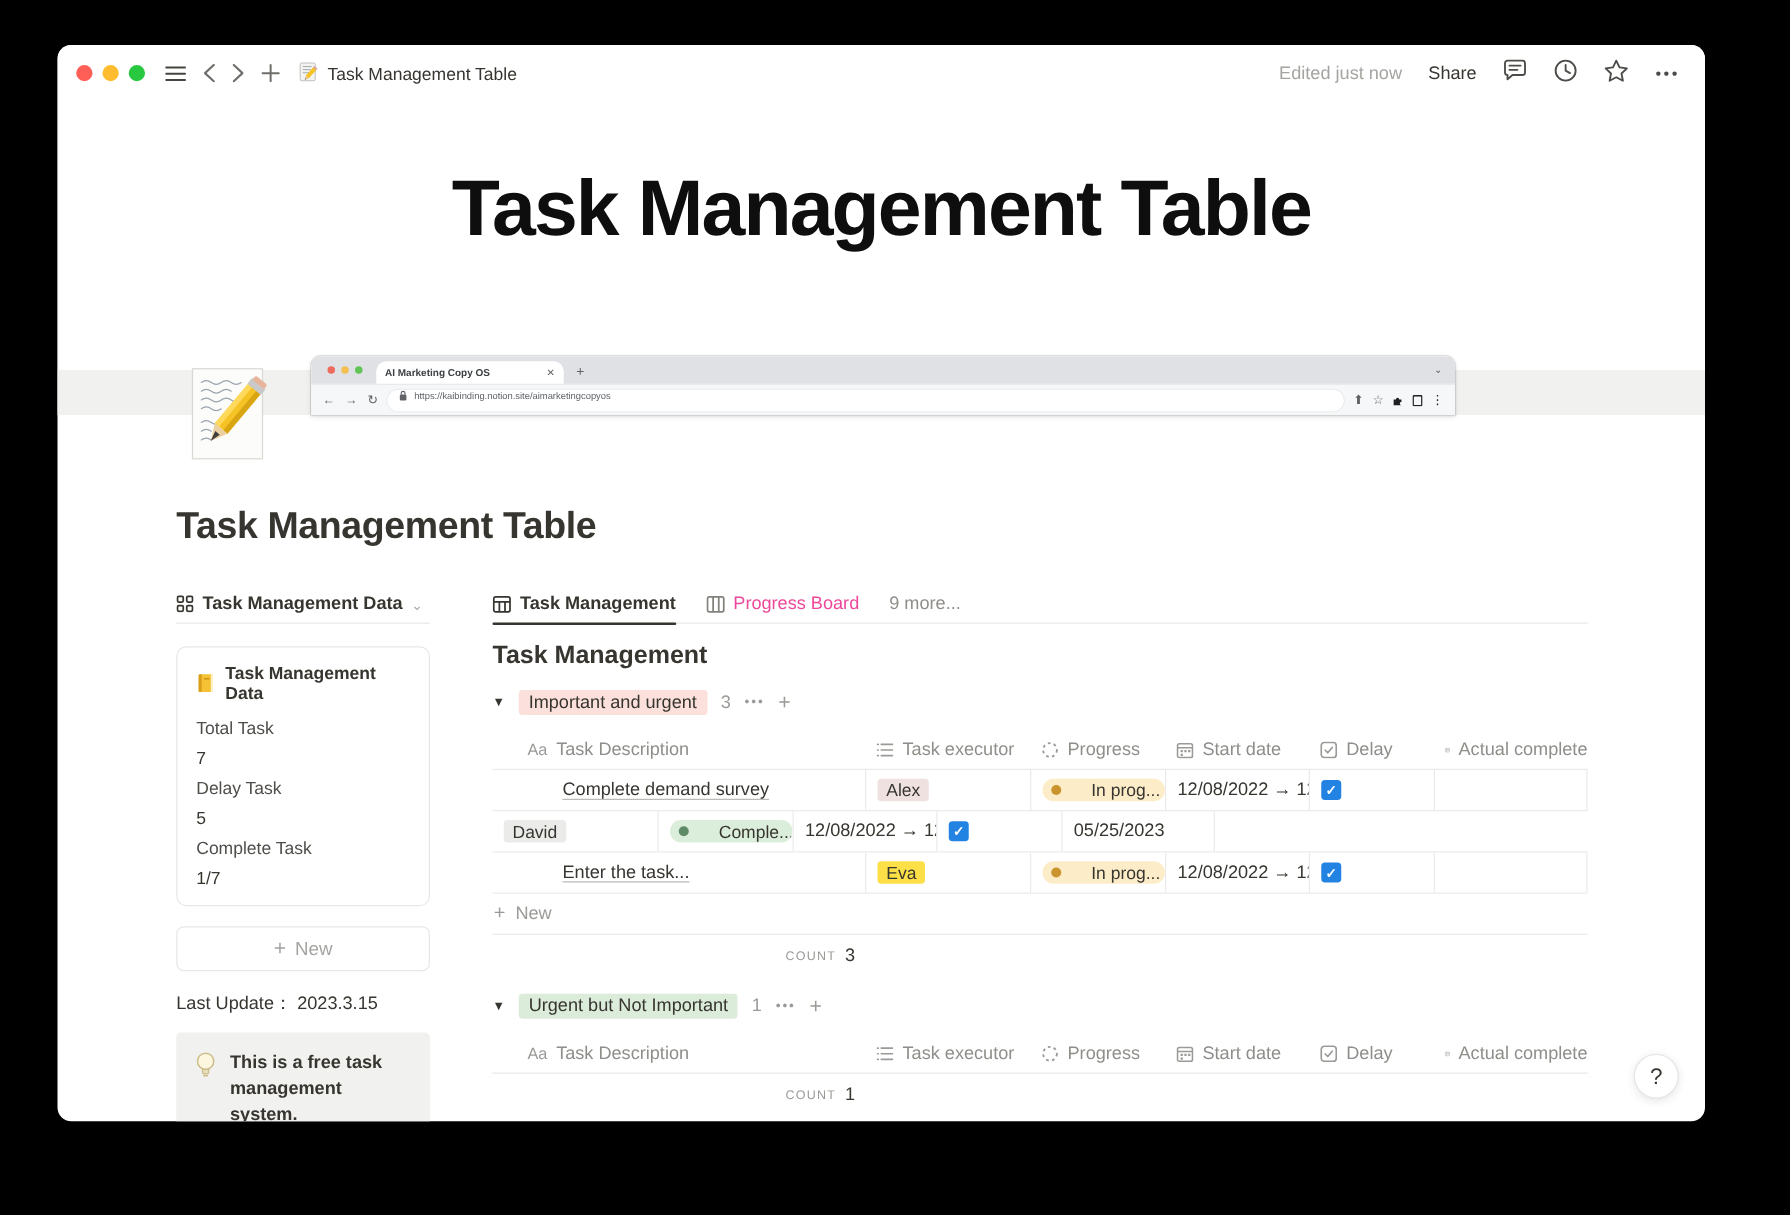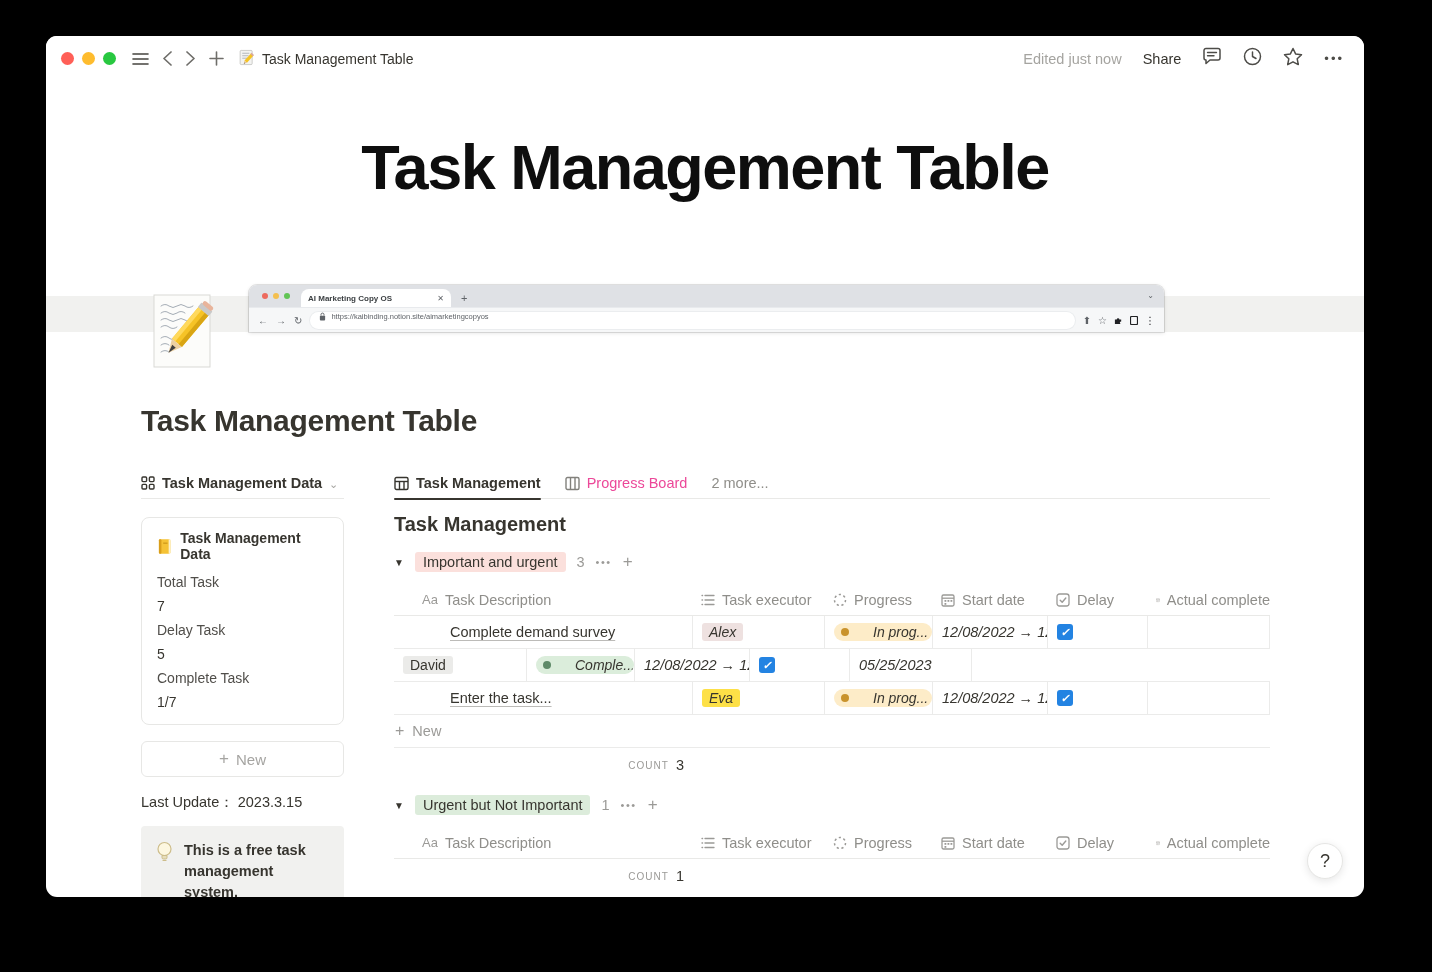--- a/index.html
+++ b/index.html
@@ -94,21 +94,21 @@
   .tbl { margin-top:12px; width:876px; }
   .t-head, .t-row, .t-new { display:flex; }
   .t-head { height:32px; border-bottom:1px solid #e9e9e7; }
   .th { display:flex; align-items:center; gap:7px; color:#8f8e8a; font-size:14.5px; padding-left:9px; white-space:nowrap; overflow:hidden; }
   .th.first { padding-left:28px; }
   .aa { font-size:13px; color:#9b9a97; }
   .c1{width:298px;flex:none}.c2{width:132px;flex:none}.c3{width:108px;flex:none}
   .c4{width:115px;flex:none}.c5{width:100px;flex:none}.c6{width:123px;flex:none}
   .t-row { height:33px; border-bottom:1px solid #ebebea; }
   .td { display:flex; align-items:center; padding-left:9px; overflow:hidden; white-space:nowrap; }
-  .t-row .td + .td { border-left:1px solid #ebebea;font-style:italic; }
+  .t-row .td + .td { border-left:1px solid #ebebea; }
   .t-row .td:last-child { border-right:1px solid #ebebea; }
   .td.title { padding-left:56px; font-size:14.5px; font-weight:500; color:#37352f;
               text-decoration:underline; text-decoration-color:#bcbbb8; text-underline-offset:3px; }
   .pill { font-size:14px; color:#37352f; padding:1px 7px; border-radius:3px; max-width:100%; overflow:hidden; white-space:nowrap; }
   .pill.alex{background:#eee1e0}.pill.david{background:#ebebe9}.pill.eva{background:#fde047}
   .status { display:flex; align-items:center; gap:24px; font-size:14px; color:#37352f; padding:1px 8px 1px 7px; border-radius:10px; overflow:hidden; white-space:nowrap; }
   .status.yellow{background:#fdecc8}.status.green{background:#dbeddb}
   .dot { width:8px; height:8px; border-radius:50%; flex:none; }
   .dot.yellow{background:#c9932d}.dot.green{background:#5e8a68}
   .td.date { font-size:14.5px; color:#37352f; }
@@ -343,21 +343,21 @@
             <svg width="15" height="15" viewBox="0 0 15 15">
                 <g fill="none" stroke="#82817c" stroke-width="1.4">
                   <rect x="1" y="1.5" width="13" height="12" rx="1.5"></rect>
                   <line x1="5.5" y1="1.5" x2="5.5" y2="13.5"></line>
                   <line x1="10" y1="1.5" x2="10" y2="13.5"></line>
                 </g>
               </svg>
             <span>Progress Board</span>
           </div>
           <div class="tab more">
-            <span>2 more...</span>
+            <span>9 more...</span>
           </div>
         </div>
 
         <div class="section-title">Task Management</div>
 
         <div class="group-head">
           <span class="tri">▼</span>
           <span class="gtag red">Important and urgent</span>
           <span class="gcount">3</span>
           <span class="gdots">•••</span>

